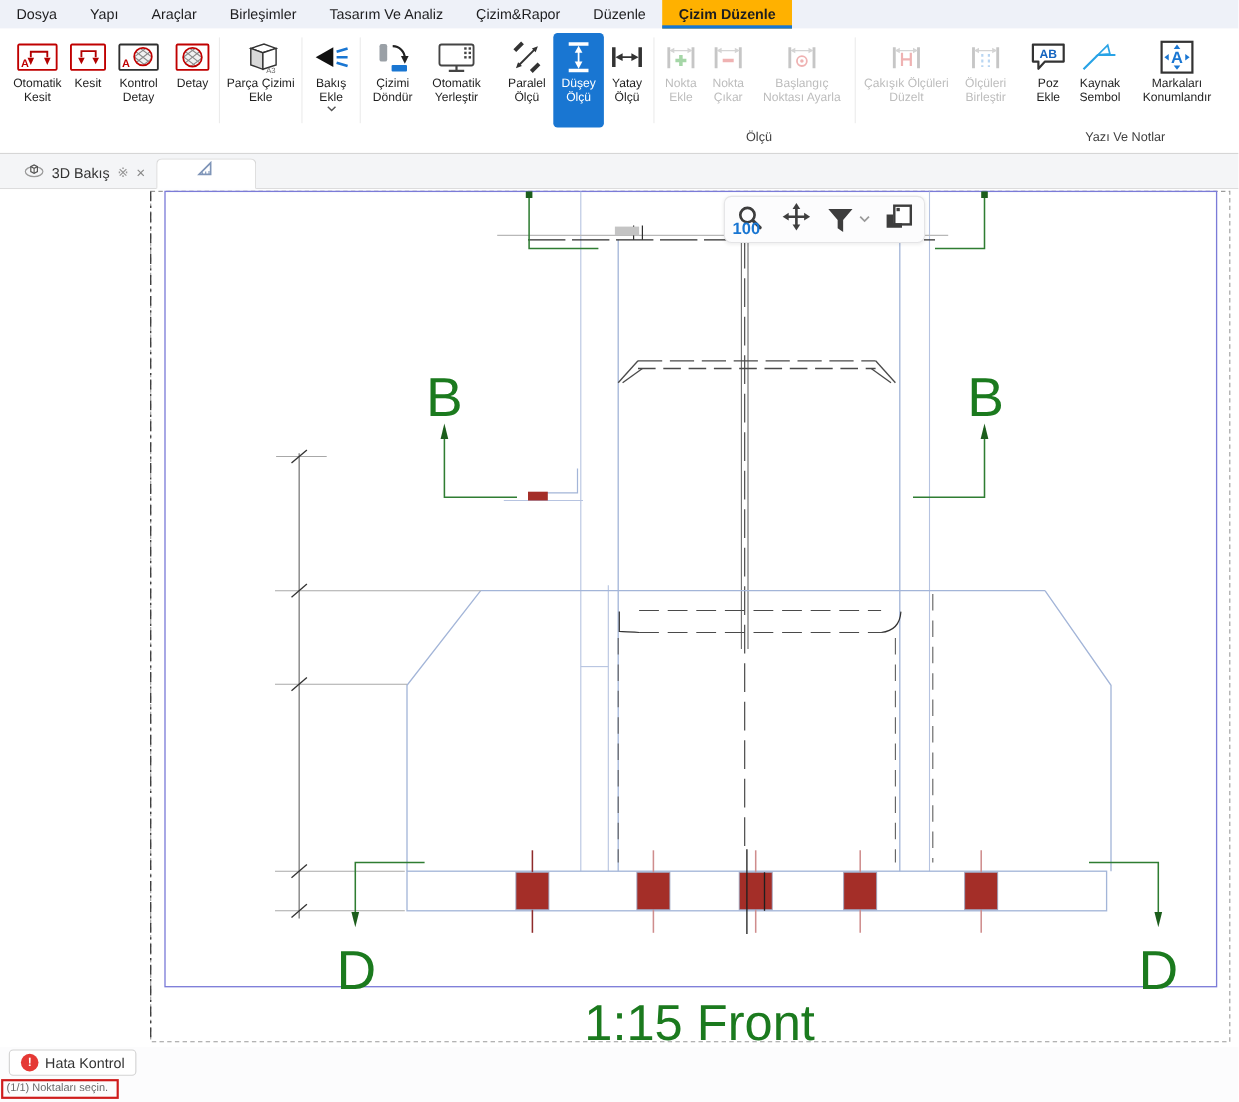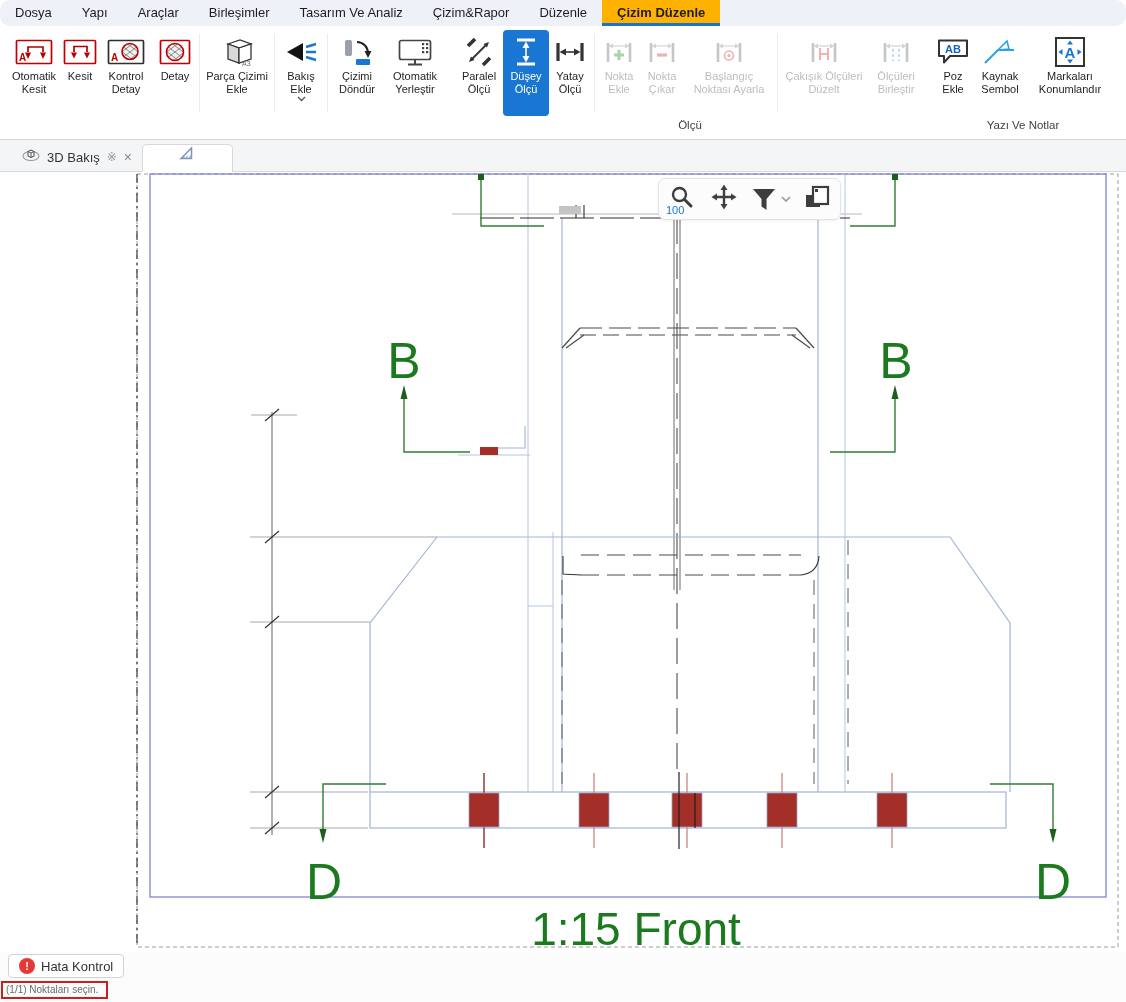--- a/index.html
+++ b/index.html
@@ -1,20 +1,20 @@
 <!DOCTYPE html>
 <html><head>
 <meta charset="utf-8">
 <style>
   html,body{margin:0;padding:0;width:1126px;height:1002px;overflow:hidden;
     font-family:"Liberation Sans","DejaVu Sans",sans-serif;background:#fff;position:relative;}
   *{box-sizing:border-box;}
 
   
-  .menubar{height:26px;background:#eef1f8;display:flex;align-items:stretch;font-size:13px;color:#1d1d1f;border-radius:10px;}
+  .menubar{height:26px;background:#eef1f8;display:flex;align-items:stretch;font-size:13px;color:#1d1d1f;}
   .menu-item{padding:5px 15px 4px;white-space:nowrap;cursor:default;}
   .menu-item.active{background:#ffb100;font-weight:bold;border-bottom:3px solid #1576d2;padding-bottom:1px;}
 
   
   .ribbon{height:114px;background:#fff;border-bottom:1px solid #d6d6d6;display:flex;padding:4px 2px 0 6px;}
   .rgroup{display:flex;flex-direction:column;}
   .rrow{display:flex;align-items:stretch;height:86px;}
   .rglabel{text-align:center;font-size:11.5px;color:#3f3f3f;padding-top:3px;}
   .gsep{width:1px;background:#e2e2e2;margin:2px 4px 10px;}
   .sep{width:1px;background:#ebebeb;margin:4px 3px;}
@@ -33,21 +33,21 @@
   .doc-tab.active{background:#fff;border:1px solid #d8d8d8;border-bottom:1px solid #fff;border-radius:5px 5px 0 0;margin-bottom:-1px;flex-direction:column;}
   .tglyph{color:#969696;font-size:12px;line-height:1;}
   .tclose{color:#8a8a8a;font-size:14px;line-height:1;}
 
   
   .canvas{position:absolute;left:0;top:172px;width:1126px;height:780px;background:#fff;}
   .overlaybar{position:absolute;left:658px;top:6px;display:flex;align-items:center;gap:13px;
     background:#fcfcfd;border:1px solid #e4e4e6;border-radius:7px;padding:4px 10px;
     box-shadow:0 1px 3px rgba(0,0,0,.06);}
   .zoomwrap{position:relative;width:28px;height:30px;}
-  .zoomnum{position:absolute;left:-3px;bottom:-2px;color:#1976d2;font-weight:normal;font-size:11px;}
+  .zoomnum{position:absolute;left:-3px;bottom:-2px;color:#1976d2;font-weight:bold;font-size:15px;}
 
   
   .bottom{position:absolute;left:0;top:952px;width:1126px;height:50px;background:#fcfcfd;}
   .hata-tab{position:absolute;left:8px;top:2px;height:24px;background:#fff;border:1px solid #d2d2d2;
     border-radius:4px;display:flex;align-items:center;gap:6px;padding:0 10px;font-size:13px;color:#333;}
   .bang{width:16px;height:16px;border-radius:50%;background:#e53935;color:#fff;font-weight:bold;font-size:11px;
     display:flex;align-items:center;justify-content:center;flex:none;}
   .prompt-box{position:absolute;left:1px;top:29px;border:2px solid #cf1c1c;padding:1px 8px 2px 3px;
     font-size:10px;color:#6a6a6a;background:#fcfcfd;white-space:nowrap;}
 </style>

